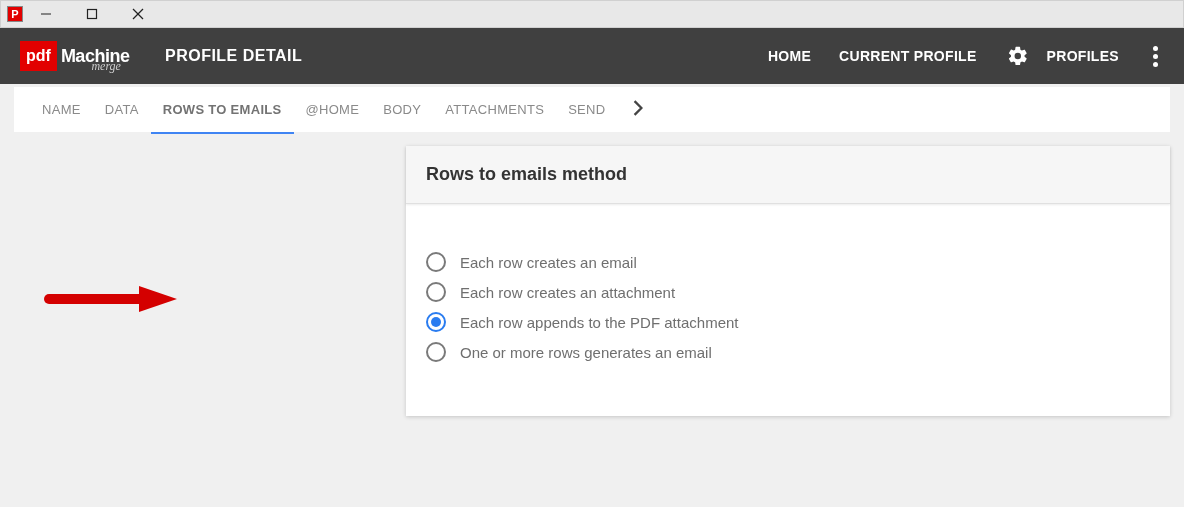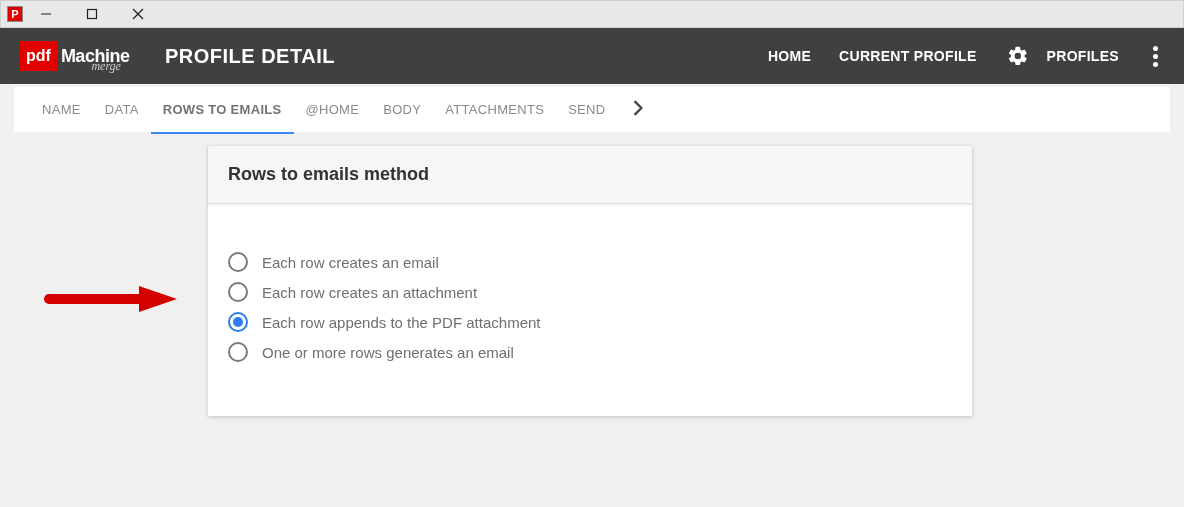--- a/index.html
+++ b/index.html
@@ -12,39 +12,39 @@
   .titlebar-controls { display: flex; }
   .titlebar-btn { width: 46px; height: 28px; display: flex; align-items: center; justify-content: center; color: #222; cursor: pointer; }
   .titlebar-btn svg { width: 12px; height: 12px; }
 
   
   .appheader { height: 56px; background: #1a0000; background: #1d0606; background: #230707; display: flex; align-items: center; padding: 0 20px; color: #fff; }
   .logo { display: flex; align-items: center; }
   .logo-pdf { background: #e20000; color: #fff; font-weight: bold; font-size: 16px; padding: 6px 6px; }
   .logo-machine { font-weight: bold; font-size: 18px; margin-left: 4px; letter-spacing: -0.5px; }
   .logo-merge { font-size: 12px; position: relative; top: 10px; left: -38px; font-style: italic; color: #ccc; font-family: Georgia, serif; }
-  .header-title { font-size: 20px; font-weight: bold; letter-spacing: 0.5px; margin-left: 6px; }
+  .header-title { font-size: 16px; font-weight: bold; letter-spacing: 0.5px; margin-left: 6px; }
   .header-spacer { flex: 1; }
   .header-link { font-size: 14px; font-weight: bold; margin: 0 14px; cursor: pointer; letter-spacing: 0.3px; }
   .gear-icon { width: 22px; height: 22px; margin: 0 4px 0 16px; cursor: pointer; }
   .gear-icon svg { width: 22px; height: 22px; fill: #fff; }
   .kebab { display: flex; flex-direction: column; gap: 3px; margin-left: 14px; cursor: pointer; padding: 6px; }
   .kebab span { width: 5px; height: 5px; background: #fff; border-radius: 50%; }
 
   
   .content { background: #f0f0f0; padding: 0; }
   .tabstrip { background: #fff; margin: 0 14px; display: flex; align-items: center; height: 48px; padding: 0 16px; border-top: 3px solid #f0f0f0; }
   .tab { font-size: 13px; font-weight: 500; color: #8a8a8a; padding: 0 12px; height: 48px; display: flex; align-items: center; cursor: pointer; letter-spacing: 0.3px; position: relative; }
   .tab.active { color: #737373; font-weight: bold; }
   .tab.active::after { content: ""; position: absolute; bottom: 0; left: 0; right: 0; height: 2px; background: #3f84f3; }
   .tab-chevron { margin-left: 16px; cursor: pointer; color: #444; }
   .tab-chevron svg { width: 10px; height: 16px; }
 
   
-  .card-wrap { display: flex; align-items: flex-start; margin-top: 14px; padding: 0 14px; }
+  .card-wrap { display: flex; align-items: flex-start; margin-top: 14px; padding: 0 14px; justify-content: space-between; }
   .arrow-col { width: 194px; display: flex; justify-content: center; padding-top: 138px; }
   .card { width: 764px; background: #fff; box-shadow: 0 1px 4px rgba(0,0,0,0.18); }
   .card-header { background: #f6f6f6; border-bottom: 1px solid #e0e0e0; padding: 18px 20px; font-size: 18px; font-weight: 600; color: #333; box-shadow: 0 1px 2px rgba(0,0,0,0.08); }
   .card-body { padding: 40px 20px 46px 20px; }
   .radio-row { display: flex; align-items: center; margin: 6px 0; cursor: pointer; padding: 2px 0; }
   .radio-outer { width: 20px; height: 20px; border: 2px solid #7a7a7a; border-radius: 50%; display: flex; align-items: center; justify-content: center; flex-shrink: 0; }
   .radio-row.selected .radio-outer { border-color: #2a7cf0; }
   .radio-inner { width: 10px; height: 10px; background: #2a7cf0; border-radius: 50%; display: none; }
   .radio-row.selected .radio-inner { display: block; }
   .radio-label { margin-left: 14px; font-size: 15px; color: #6f6f6f; }

